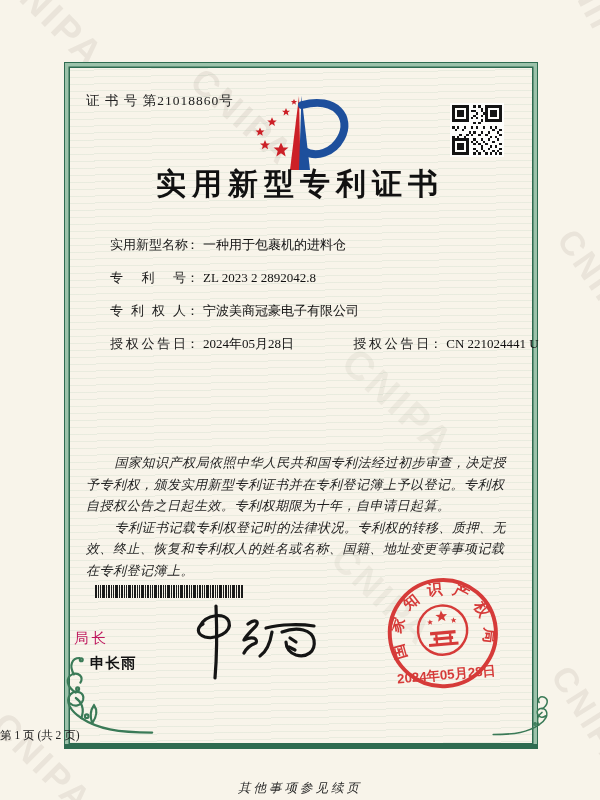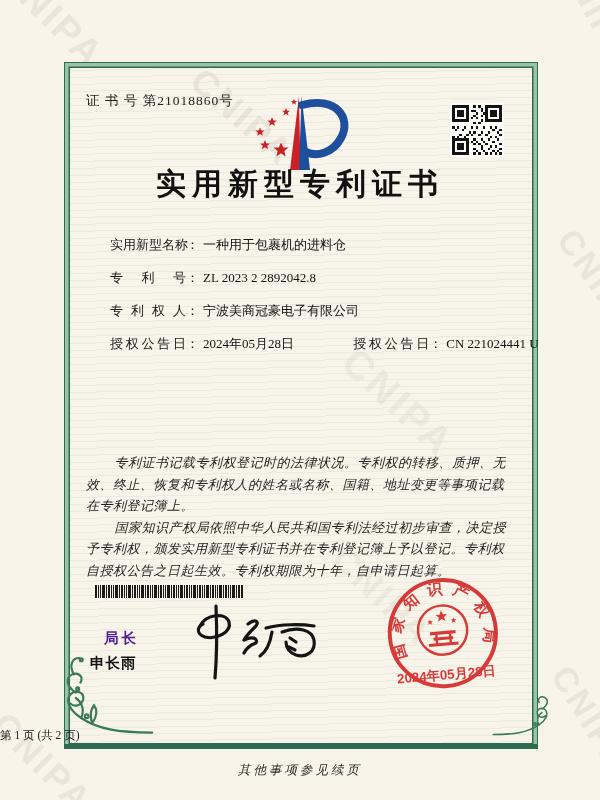--- a/index.html
+++ b/index.html
@@ -31,31 +31,31 @@
   .fvalue{color:#111;}
   .fpair2{margin-left:32px;}
 
   
   .body-text{position:absolute;left:86px;top:452px;width:428px;font-size:13px;line-height:21.5px;
              letter-spacing:0.5px;font-style:italic;color:#1f1f1f;}
   .body-text p{margin:0;text-indent:2.2em;}
 
   .barcode{position:absolute;left:95px;top:585px;}
 
-  .signer-title{position:absolute;left:104px;top:629px;font-family:"Liberation Sans","DejaVu Sans",sans-serif;
-                font-weight:700;font-size:14.5px;letter-spacing:3px;color:#4c1d95;}
+  .signer-title{position:absolute;left:74px;top:629px;font-family:"Liberation Sans","DejaVu Sans",sans-serif;
+                font-weight:400;font-size:14.5px;letter-spacing:3px;color:#be185d;}
   .signer-name{position:absolute;left:90px;top:654px;font-family:"Liberation Sans","DejaVu Sans",sans-serif;
                font-weight:700;font-size:14.5px;letter-spacing:1px;color:#141414;}
   .signature{position:absolute;left:186px;top:600px;}
 
   .seal{position:absolute;left:384px;top:575px;transform:rotate(-5deg);opacity:0.94;}
   .seal text{font-weight:bold;}
 
   .page-info{position:absolute;left:0;top:728px;width:600px;text-align:left;font-size:11.5px;color:#222;}
-  .cont-note{position:absolute;left:0;top:762px;width:600px;text-align:center;font-size:12.5px;
+  .cont-note{position:absolute;left:0;top:780px;width:600px;text-align:center;font-size:12.5px;
              letter-spacing:3px;font-style:italic;color:#2a2a2a;}
 
   .flourish-left{position:absolute;left:54px;top:636px;}
   .flourish-right{position:absolute;left:492px;top:672px;transform:scaleX(-1);}
 </style>
 </head>
 <body>
 
 <div class="page">
 
@@ -119,22 +119,22 @@
     <div class="frow">
       <span class="flabel">专利权人</span><span class="fcolon">：</span><span class="fvalue">宁波美商冠豪电子有限公司</span>
     </div>
     <div class="frow">
       <span><span class="flabel">授权公告日</span><span class="fcolon">：</span><span class="fvalue">2024年05月28日</span></span>
       <span class="fpair2"><span class="flabel">授权公告日</span><span class="fcolon">：</span><span class="fvalue">CN 221024441 U</span></span>
     </div>
   </div>
 
   <div class="body-text">
+    <p>国家知识产权局依照中华人民共和国专利法经过初步审查，决定授予专利权，颁发实用新型专利证书并在专利登记簿上予以登记。专利权自授权公告之日起生效。专利权期限为十年，自申请日起算。</p>
     <p>专利证书记载专利权登记时的法律状况。专利权的转移、质押、无效、终止、恢复和专利权人的姓名或名称、国籍、地址变更等事项记载在专利登记簿上。</p>
-    <p>国家知识产权局依照中华人民共和国专利法经过初步审查，决定授予专利权，颁发实用新型专利证书并在专利登记簿上予以登记。专利权自授权公告之日起生效。专利权期限为十年，自申请日起算。</p>
   </div>
 
   <svg class="barcode" width="148" height="13" viewBox="0 0 148 13" shape-rendering="crispEdges">
     <path fill="#1a1a1a" d="M0 0h2v13H0z M3 0h1v13H3z M5 0h1v13H5z M7 0h3v13H7z M11 0h1v13h-1z M13 0h2v13h-2z M16 0h1v13h-1z M18 0h1v13h-1z M20 0h3v13h-3z M24 0h1v13h-1z M26 0h2v13h-2z M29 0h1v13h-1z M31 0h1v13h-1z M33 0h3v13h-3z M37 0h1v13h-1z M39 0h2v13h-2z M42 0h1v13h-1z M44 0h1v13h-1z M46 0h3v13h-3z M50 0h1v13h-1z M52 0h2v13h-2z M55 0h1v13h-1z M57 0h1v13h-1z M59 0h3v13h-3z M63 0h1v13h-1z M65 0h2v13h-2z M68 0h1v13h-1z M70 0h1v13h-1z M72 0h3v13h-3z M76 0h1v13h-1z M78 0h2v13h-2z M81 0h1v13h-1z M83 0h1v13h-1z M85 0h3v13h-3z M89 0h1v13h-1z M91 0h2v13h-2z M94 0h1v13h-1z M96 0h1v13h-1z M98 0h3v13h-3z M102 0h1v13h-1z M104 0h2v13h-2z M107 0h1v13h-1z M109 0h1v13h-1z M111 0h3v13h-3z M115 0h1v13h-1z M117 0h2v13h-2z M120 0h1v13h-1z M122 0h1v13h-1z M124 0h3v13h-3z M128 0h1v13h-1z M130 0h2v13h-2z M133 0h1v13h-1z M135 0h1v13h-1z M137 0h3v13h-3z M141 0h1v13h-1z M143 0h2v13h-2z M146 0h2v13h-2z"></path>
   </svg>
 
   <div class="signer-title">局长</div>
   <div class="signer-name">申长雨</div>
 
   <svg class="signature" width="150" height="85" viewBox="0 0 150 85">

